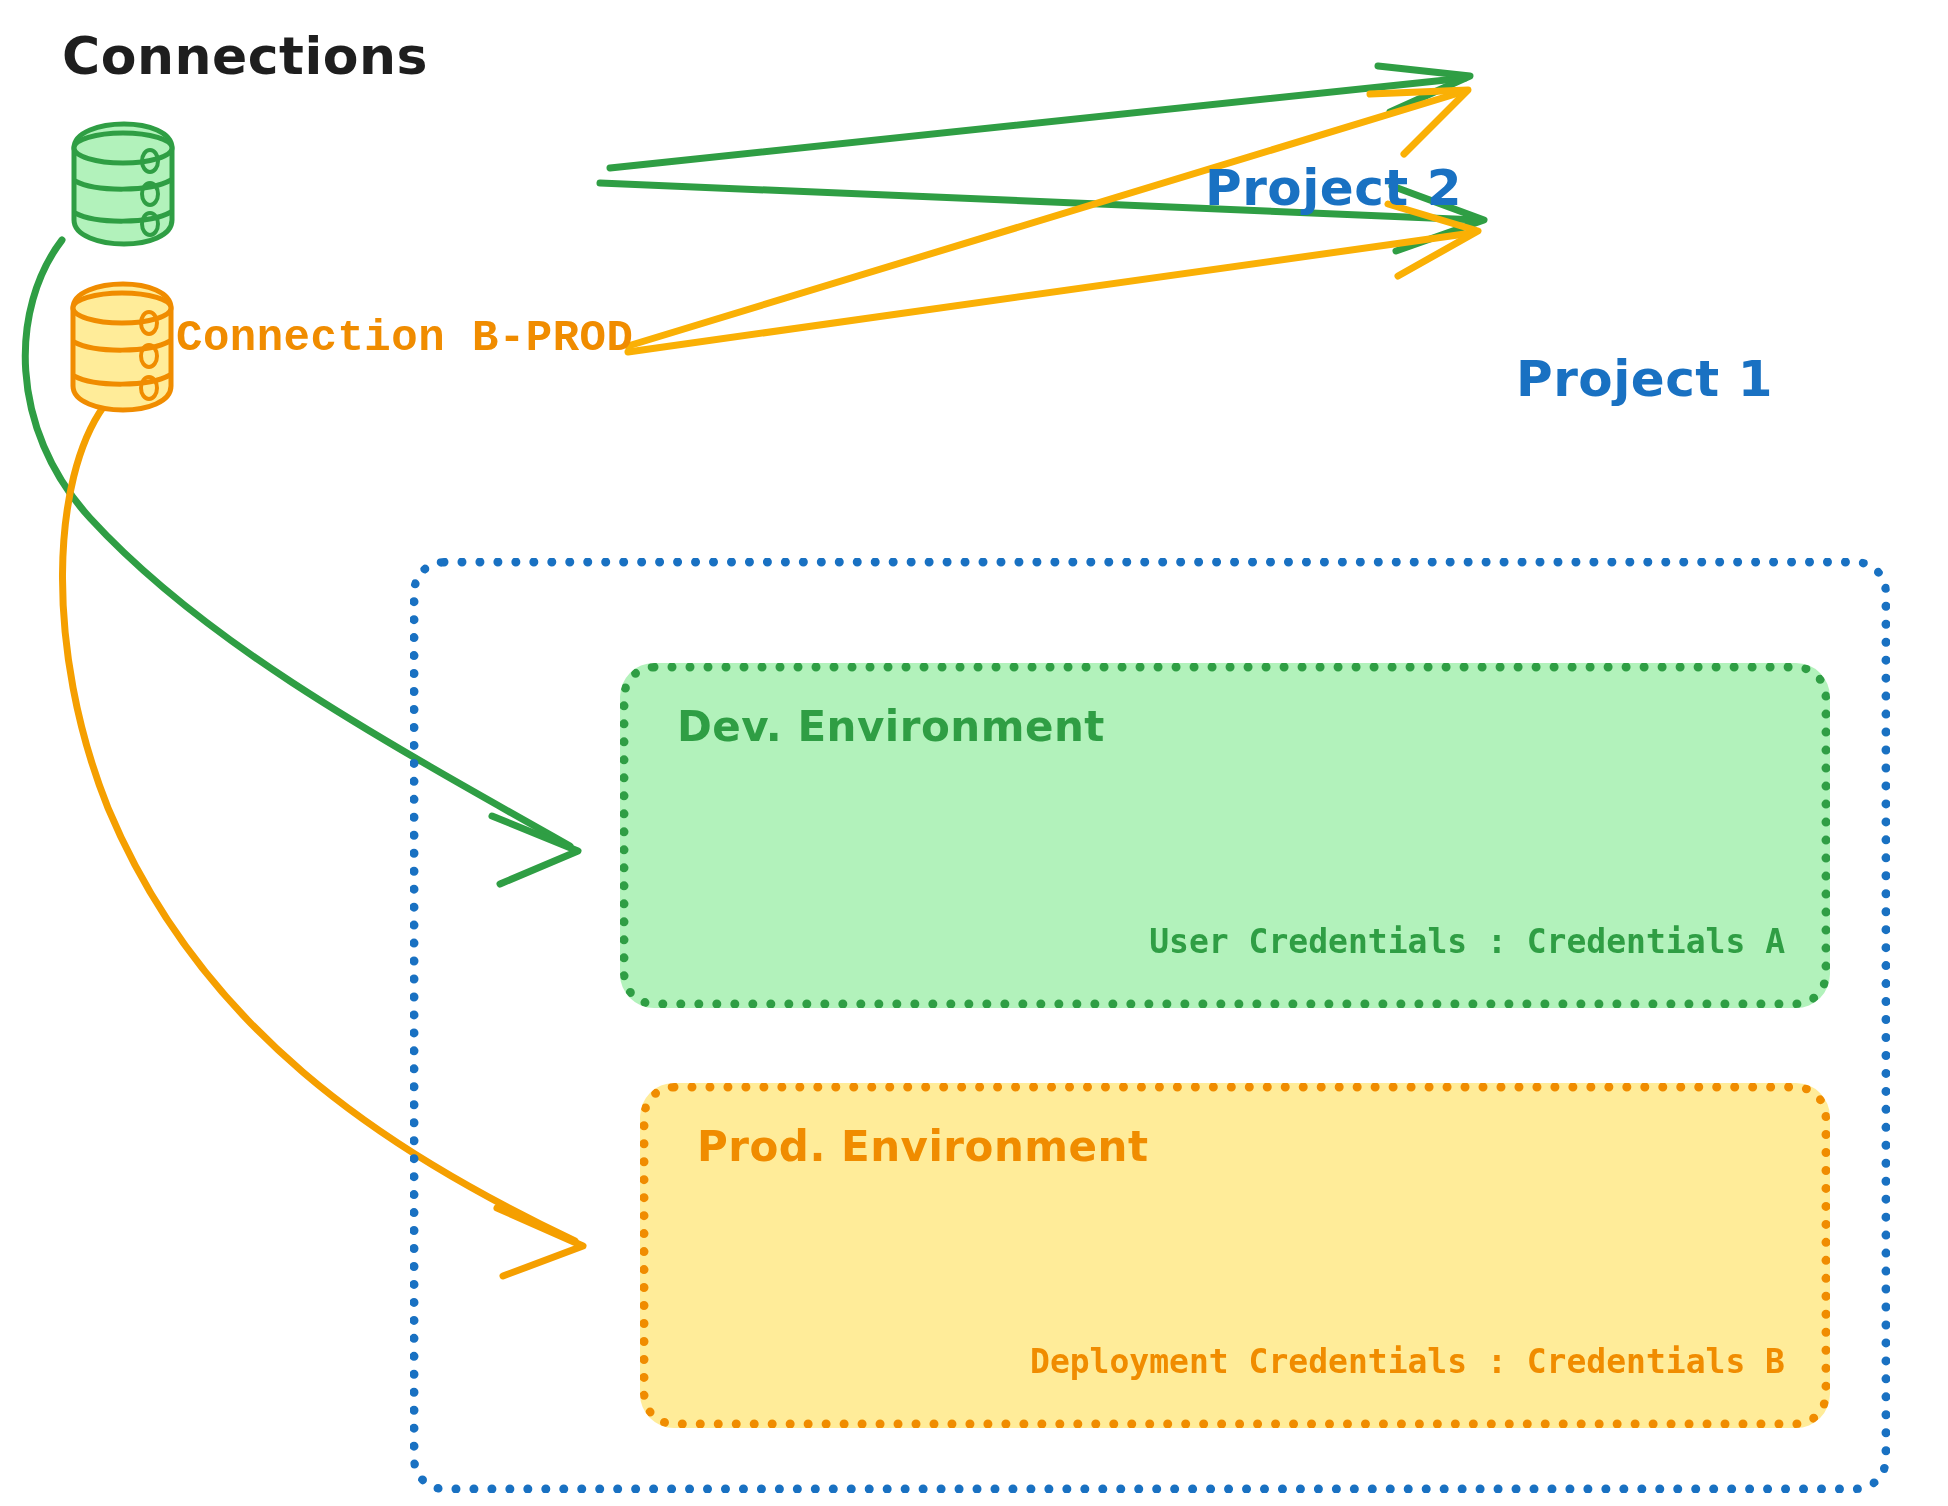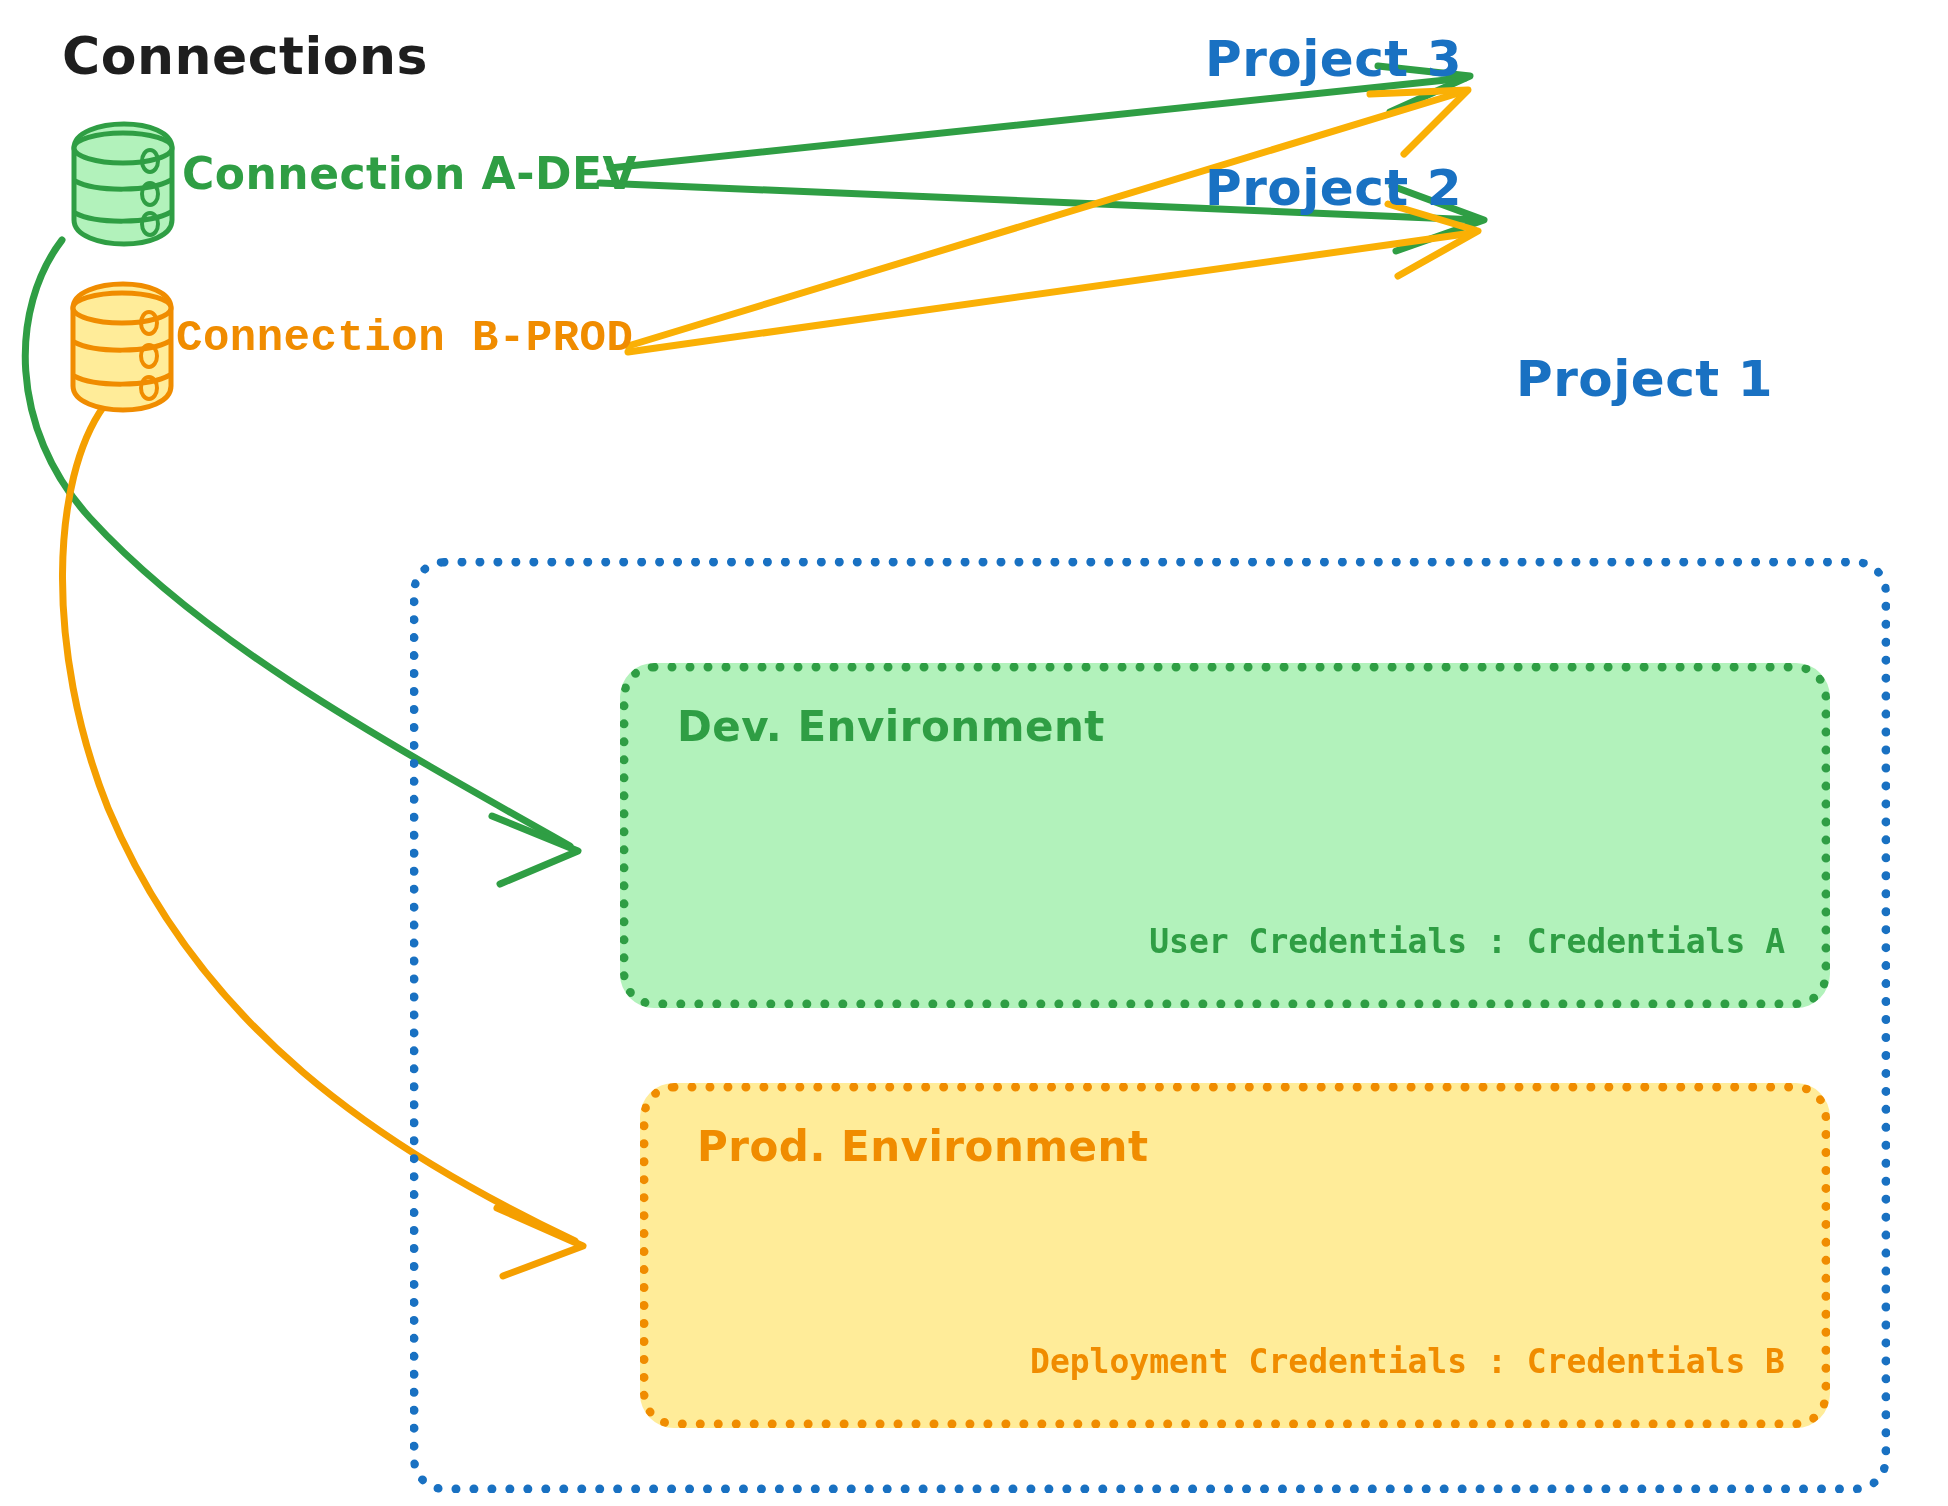--- a/index.html
+++ b/index.html
@@ -182,25 +182,23 @@
       <path d="M 74 368 C 95 379, 149 379, 170 367" fill="none" stroke="#f08c00" stroke-width="5" stroke-linecap="round"></path>
       <ellipse cx="149" cy="315" rx="8" ry="11" fill="none" stroke="#f08c00" stroke-width="4"></ellipse>
       <ellipse cx="149" cy="348" rx="8" ry="11" fill="none" stroke="#f08c00" stroke-width="4"></ellipse>
       <ellipse cx="149" cy="380" rx="8" ry="11" fill="none" stroke="#f08c00" stroke-width="4"></ellipse>
     </g>
 
   </svg>
 
   <div id="title" class="hand">Connections</div>
 
-  <div id="conn-a-label" class="hand">Connection A-DEV</div>
 
   <div id="conn-b-label" class="hand">Connection B-PROD</div>
 
-  <div id="project-3" class="hand project-label">Project 3</div>
 
   <div id="project-2" class="hand project-label">Project 2</div>
 
   <div id="project-1" class="hand project-label">Project 1</div>
 
   <div id="project1-container"></div>
 
   <div id="dev-env-box" class="env-box">
     <div id="dev-env-title" class="hand env-title">Dev. Environment</div>
     <div id="dev-env-cred" class="mono env-cred">User Credentials : Credentials A</div>

